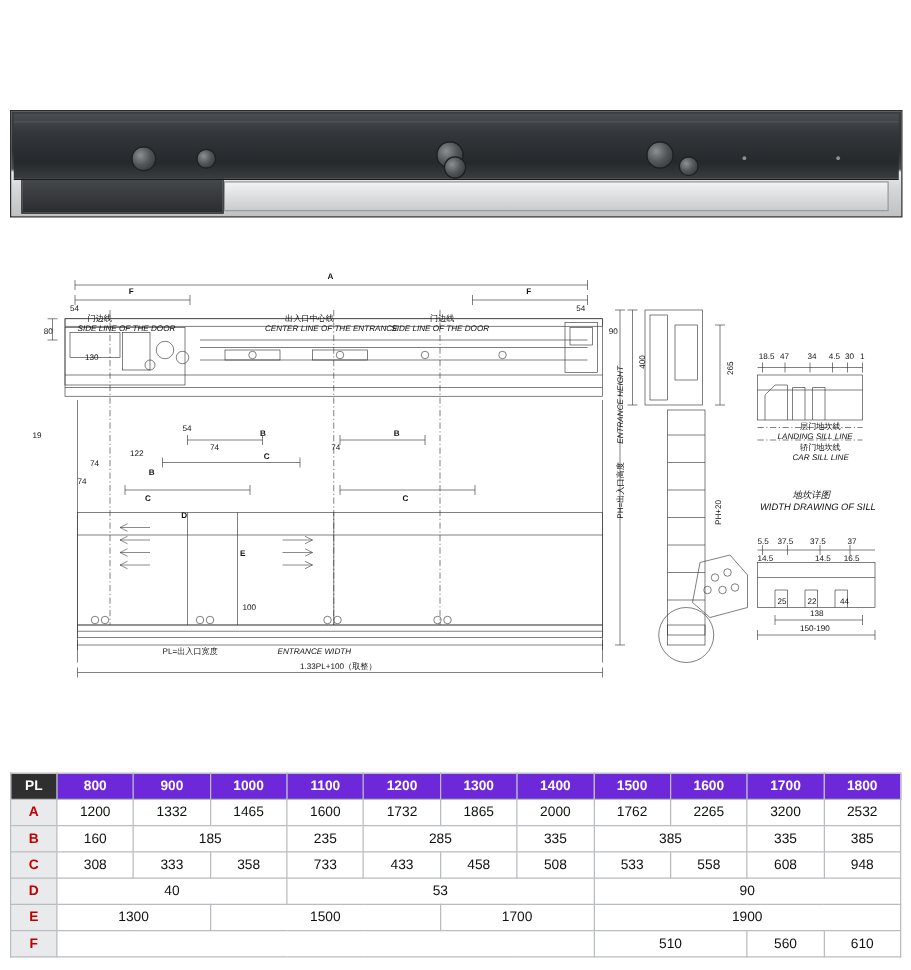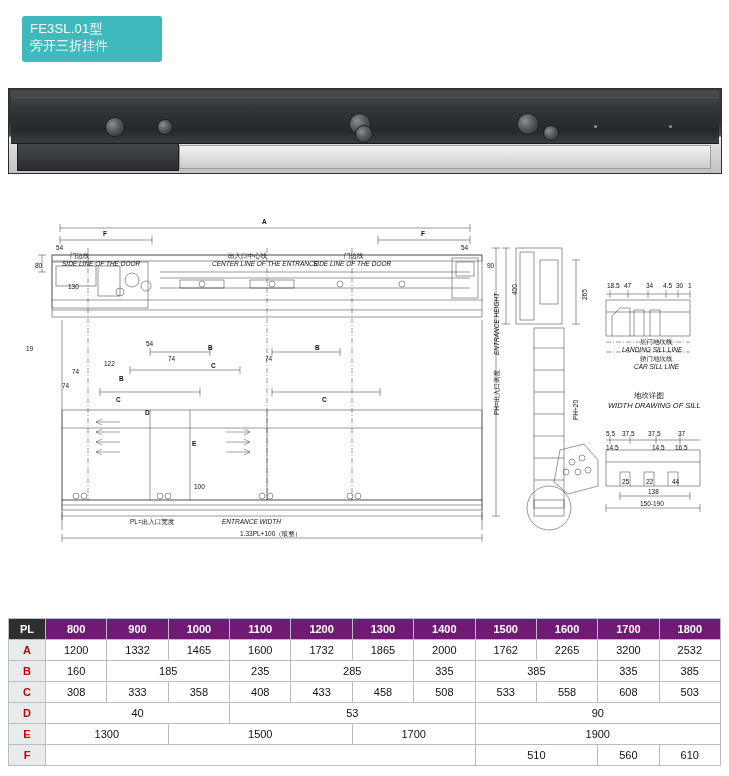--- a/index.html
+++ b/index.html
@@ -54,49 +54,45 @@
   }
   .bolt{position:absolute;width:3px;height:3px;border-radius:50%;background:#8e9194;}
 
   
   .drawing{position:absolute;left:0;top:200px;width:729px;height:410px;}
   .drawing svg{display:block;}
 
   .lbl{position:absolute;font-size:6.5px;line-height:8px;color:#111;white-space:nowrap;}
   .lbl.it{font-style:italic;}
   .lbl.b{font-weight:bold;}
-  .lbl.c{font-size:7.5px;}
+  .lbl.c{font-size:7.5px;font-style:italic;}
   .lbl.rot{transform-origin:0 0;}
 
   
   table.spec{
     position:absolute;left:8px;top:618px;border-collapse:collapse;
     width:713px;font-size:11px;
   }
   table.spec td,table.spec th{
     border:1px solid #b9bcc0;text-align:center;height:20px;padding:0;
     background:#ffffff;color:#111;font-weight:normal;
   }
   table.spec th.rowhead{
     background:#e9eaec;color:#c00000;font-weight:bold;width:36px;
   }
   table.spec tr.head th{
-    background:#701a75;color:#ffffff;font-weight:bold;
+    background:#6d28d9;color:#ffffff;font-weight:bold;
   }
   table.spec tr.head th.corner{background:#2f2f2f;color:#ffffff;}
 </style>
 </head>
 <body>
 
 <div class="page">
 
-  <div class="title-badge">
-    <div class="t1">FE3SL.01型</div>
-    <div class="t2">旁开三折挂件</div>
-  </div>
 
   <div class="photo">
     <div class="rail"></div>
     <div class="lowerpanel"></div>
     <div class="lowerpanel2"></div>
     <div class="pulley" style="left:96px;top:28px;width:18px;height:18px;"></div>
     <div class="pulley" style="left:148px;top:30px;width:14px;height:14px;"></div>
     <div class="pulley" style="left:340px;top:24px;width:20px;height:20px;"></div>
     <div class="pulley" style="left:346px;top:36px;width:16px;height:16px;"></div>
     <div class="pulley" style="left:508px;top:24px;width:20px;height:20px;"></div>
@@ -394,28 +390,28 @@
         <td colspan="2">385</td>
         <td>335</td>
         <td>385</td>
       </tr>
 
       <tr>
         <th class="rowhead">C</th>
         <td>308</td>
         <td>333</td>
         <td>358</td>
-        <td>408</td>
+        <td>733</td>
         <td>433</td>
         <td>458</td>
         <td>508</td>
         <td>533</td>
         <td>558</td>
         <td>608</td>
-        <td>503</td>
+        <td>948</td>
       </tr>
 
       <tr>
         <th class="rowhead">D</th>
         <td colspan="3">40</td>
         <td colspan="4">53</td>
         <td colspan="4">90</td>
       </tr>
 
       <tr>

